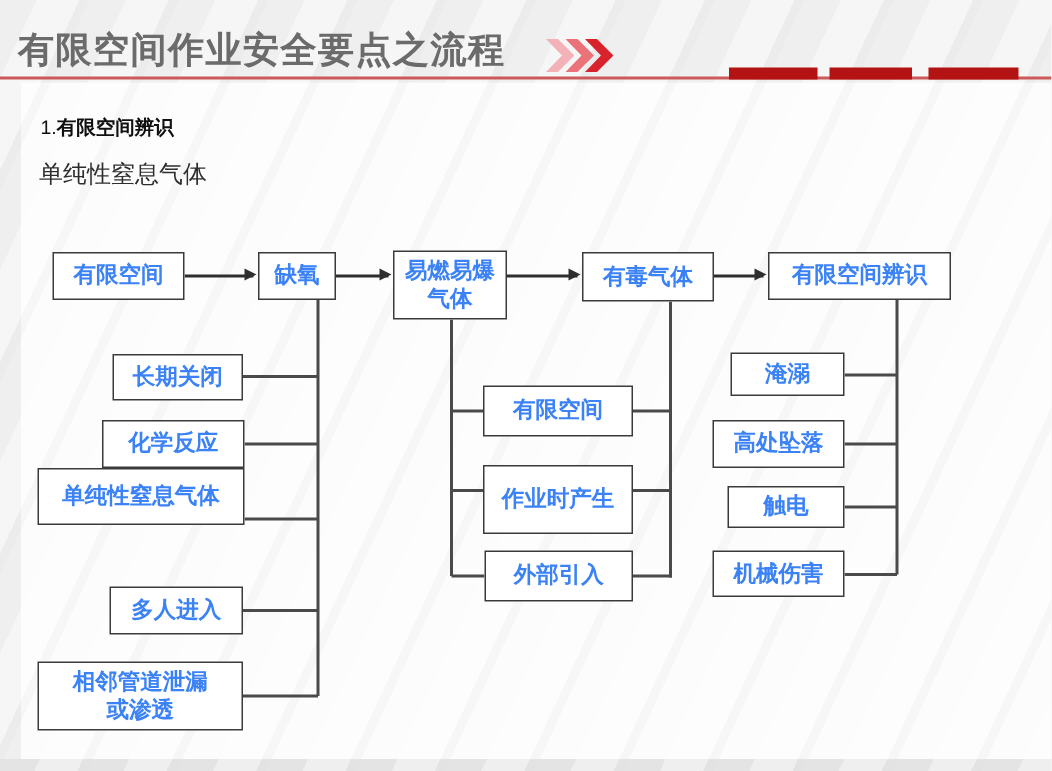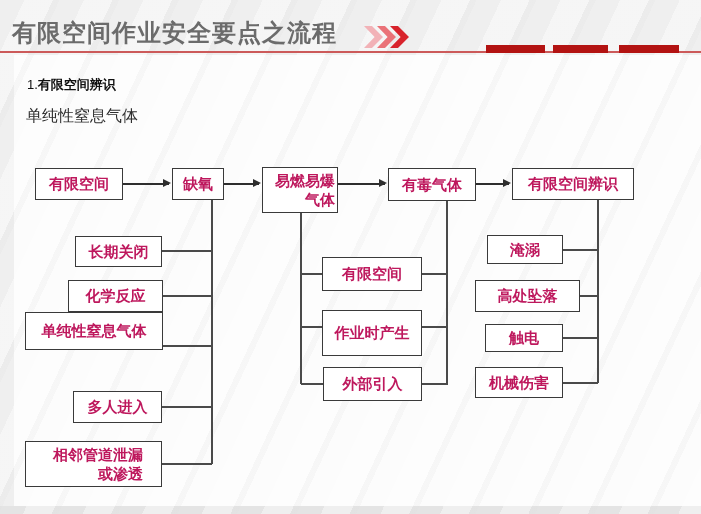--- a/index.html
+++ b/index.html
@@ -35,22 +35,22 @@
   .dash1{left:486px;width:59px;}
   .dash2{left:553px;width:55px;}
   .dash3{left:619px;width:60px;}
   .h1{position:absolute;left:27px;top:76px;font-size:13px;color:#101010;z-index:10;}
   .h1 .num{font-weight:400;}
   .h1 .b{font-weight:bold;}
   .sub{position:absolute;left:26px;top:106px;font-size:16px;color:#2e2e2e;z-index:10;}
   .node{
     position:absolute;box-sizing:border-box;z-index:8;
     border:1.6px solid #3a3a3a;background:#ffffff;
-    display:flex;align-items:center;justify-content:center;text-align:right;
-    font-weight:bold;font-size:15px;line-height:1.3;color:#be185d;
+    display:flex;align-items:center;justify-content:center;text-align:center;
+    font-weight:bold;font-size:15px;line-height:1.3;color:#3b82f6;
   }
   .hline,.vline{position:absolute;background:#4a4a4a;z-index:6;}
   .hline{height:1.5px;}
   .vline{width:1.5px;}
   .arrow{position:absolute;height:1.6px;background:#2e2e2e;z-index:7;}
   .arrow::after{
     content:"";position:absolute;right:-2px;top:-4px;
     border-left:8px solid #2e2e2e;border-top:4.5px solid transparent;border-bottom:4.5px solid transparent;
   }
   .footer-strip{position:absolute;left:0;top:506px;width:701px;height:8px;background:#e4e4e4;z-index:2;}
@@ -102,21 +102,21 @@
 <div class="node" style="left:323px;top:367px;width:99px;height:34px">外部引入</div>
 <div class="hline" style="left:301px;top:273px;width:21px"></div>
 <div class="hline" style="left:301px;top:326px;width:21px"></div>
 <div class="hline" style="left:301px;top:383px;width:22px"></div>
 <div class="hline" style="left:422px;top:273px;width:26px"></div>
 <div class="hline" style="left:422px;top:326px;width:26px"></div>
 <div class="hline" style="left:422px;top:383px;width:26px"></div>
 
 <div class="vline" style="left:597px;top:200px;height:183px"></div>
 <div class="node" style="left:487px;top:235px;width:76px;height:29px">淹溺</div>
-<div class="node" style="left:475px;top:280px;width:105px;height:32px">高处坠落</div>
+<div class="node" style="left:475px;top:280px;width:88px;height:32px">高处坠落</div>
 <div class="node" style="left:485px;top:324px;width:78px;height:28px">触电</div>
 <div class="node" style="left:475px;top:367px;width:88px;height:31px">机械伤害</div>
 <div class="hline" style="left:563px;top:249px;width:35px"></div>
 <div class="hline" style="left:563px;top:295px;width:35px"></div>
 <div class="hline" style="left:563px;top:337px;width:35px"></div>
 <div class="hline" style="left:563px;top:382px;width:35px"></div>
 
 <div class="footer-strip"></div>
 <div class="texture"></div>
 

